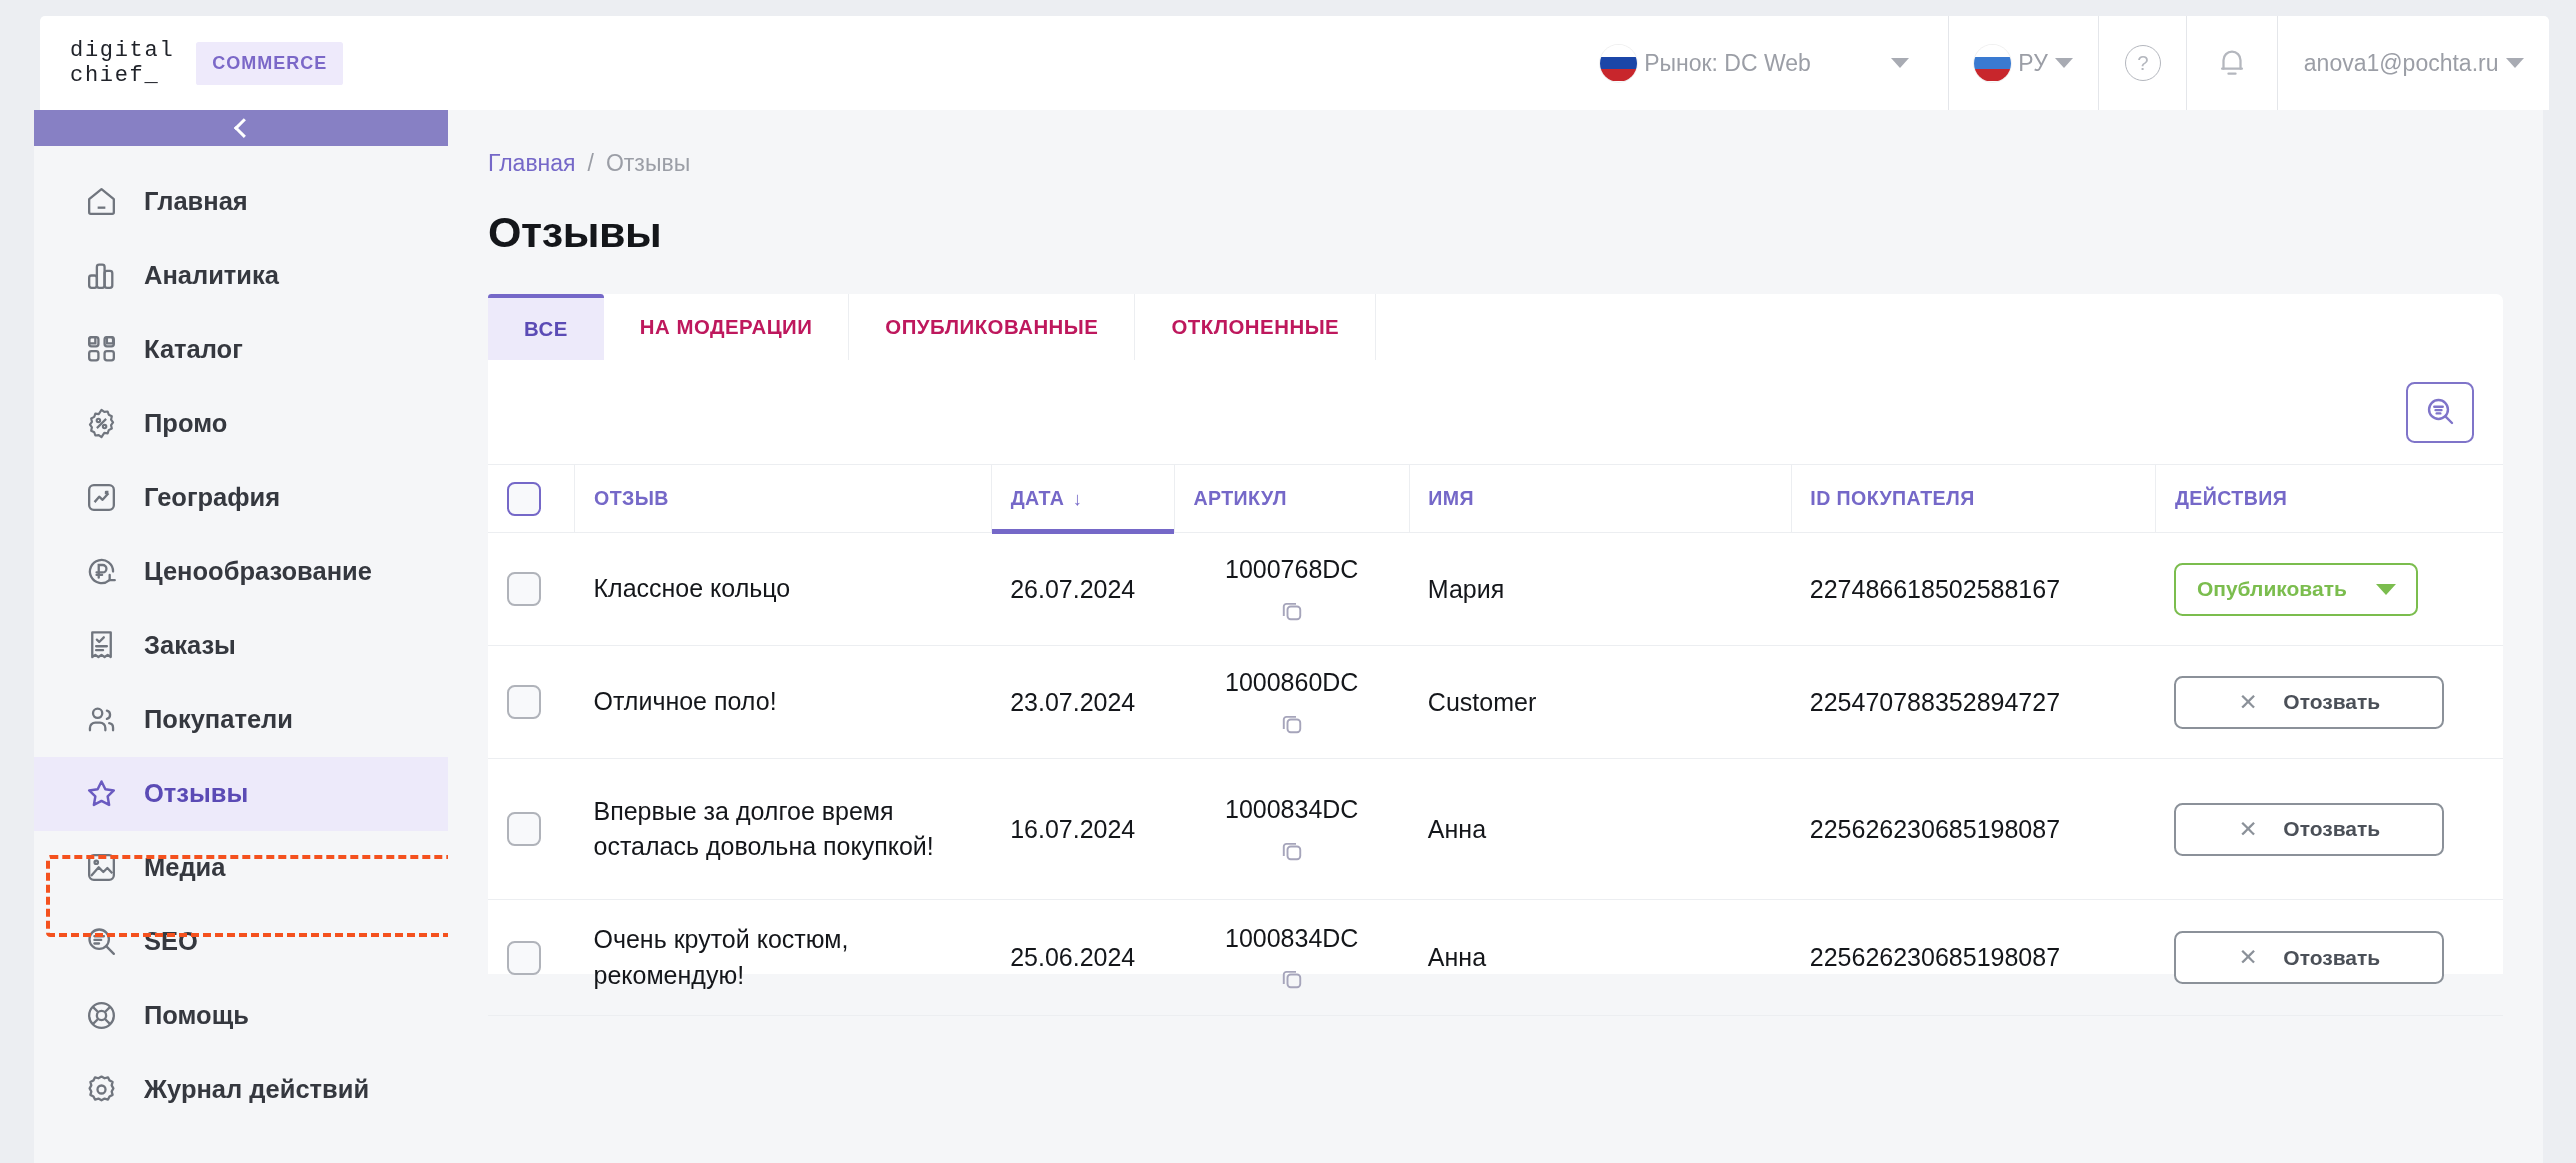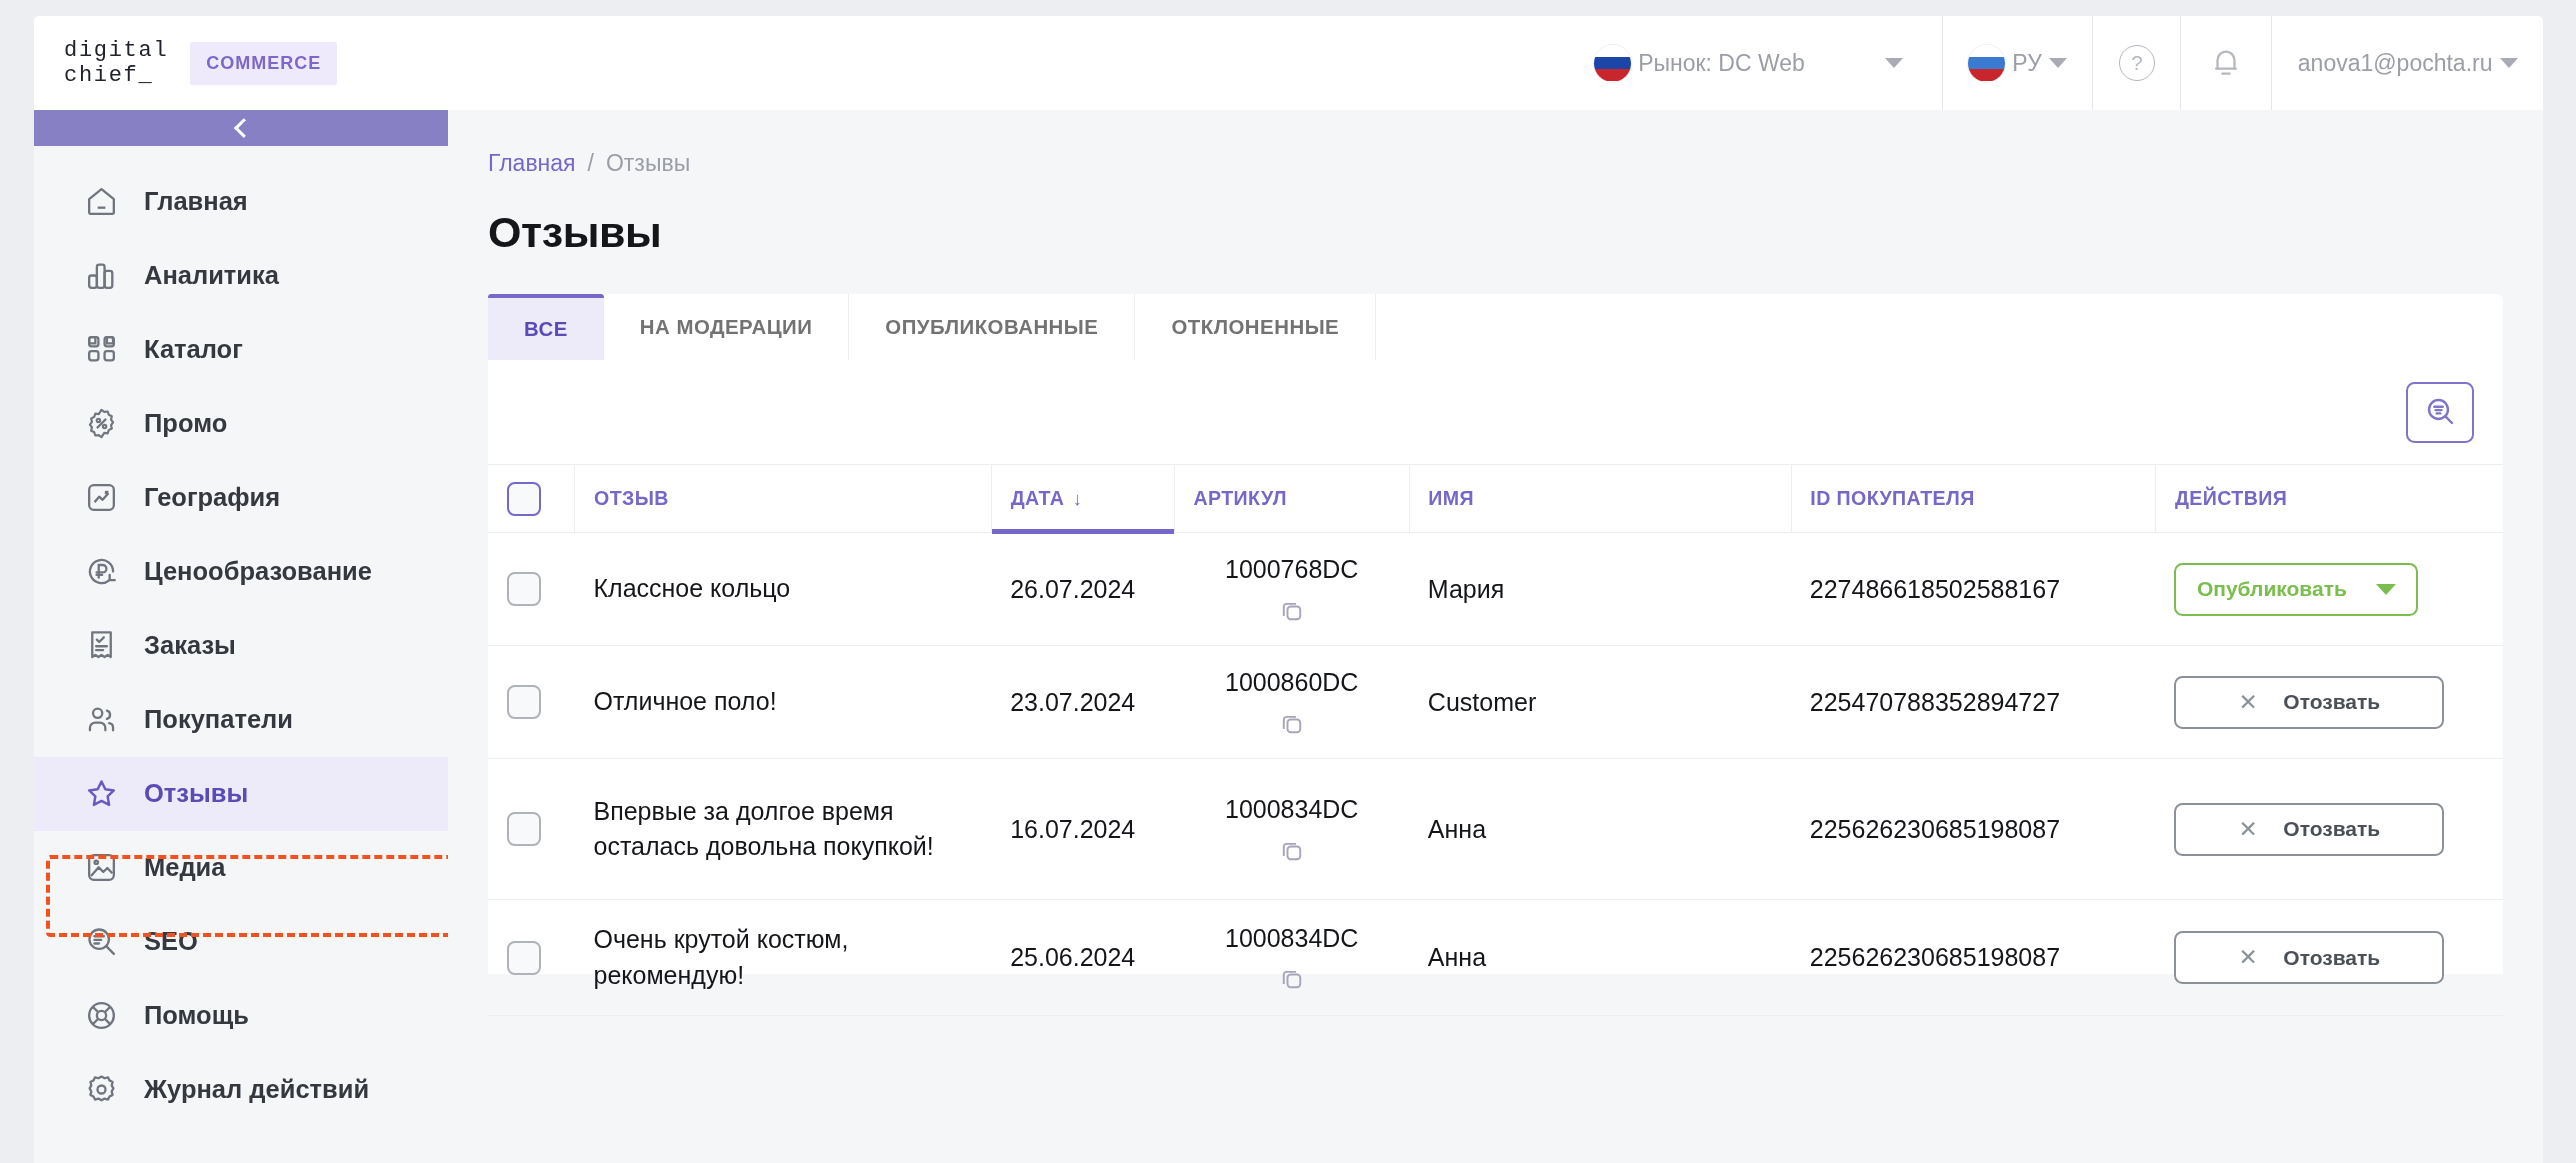--- a/index.html
+++ b/index.html
@@ -6,21 +6,21 @@
   html, body {
     width: 2576px; height: 1163px;
     background: #eceef2;
     font-family: "Liberation Sans", sans-serif;
     overflow: hidden;
   }
   .app { position: relative; width: 2576px; height: 1163px; }
 
   
   .header {
-    position: absolute; left: 34px; top: 16px;
+    position: absolute; left: 40px; top: 16px;
     width: 2509px; height: 94px;
     background: #ffffff;
     border-radius: 5.1px 5.1px 0 0;
     display: flex; align-items: center;
   }
   .logo-zone {
     display: flex; align-items: center; gap: 22px;
     padding-left: 30px; width: 459px; flex: 0 0 459px;
   }
   .logo-text {
@@ -115,21 +115,21 @@
   }
 
   .card {
     margin-top: 37px; background: #ffffff;
     border-radius: 6.8px 6.8px 0 0; height: 680px; position: relative;
   }
   .tabs { display: flex; height: 66px; }
   .tab {
     display: flex; align-items: center; justify-content: center;
     padding: 0 36px; font-size: 20.4px; font-weight: 700;
-    letter-spacing: 0.5px; color: #737373;
+    letter-spacing: 0.5px; color: #be185d;
     border-right: 0.9px solid #eceef1;
   }
   .tab:first-child { border-right: none; }
   .tab.active {
     color: #5b4bb5; background: #edeafa;
     border-top: 4.3px solid #7568c8;
     border-radius: 3.4px 3.4px 0 0;
   }
   .toolbar {
     height: 104px; display: flex; align-items: center;

